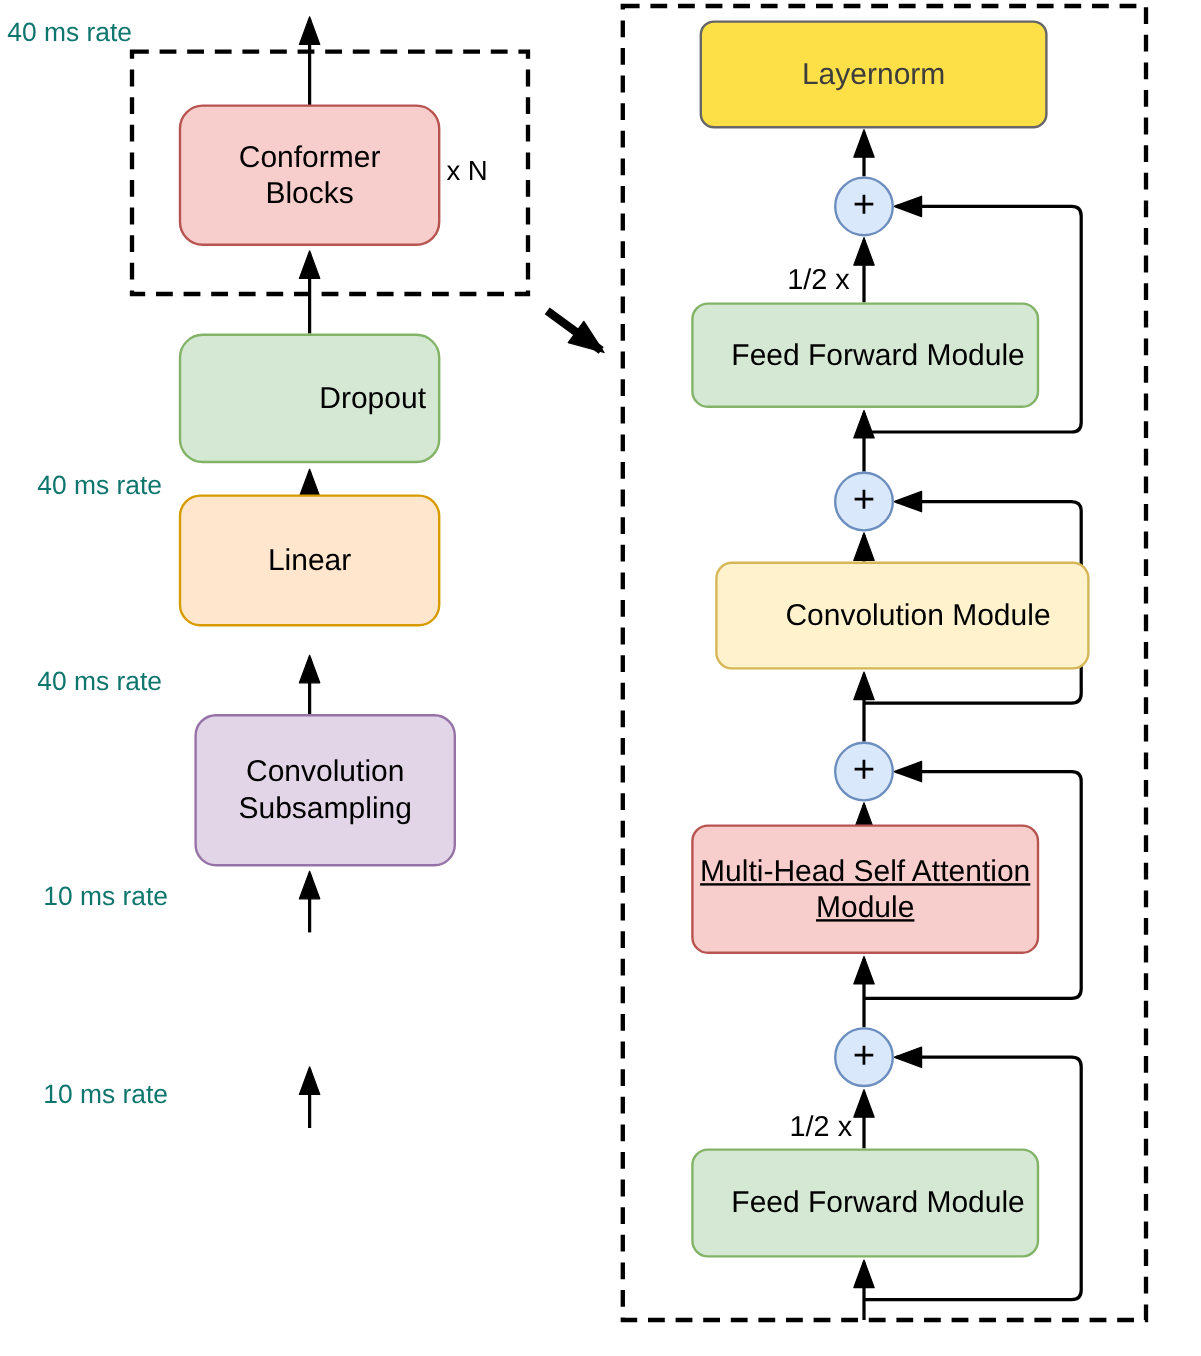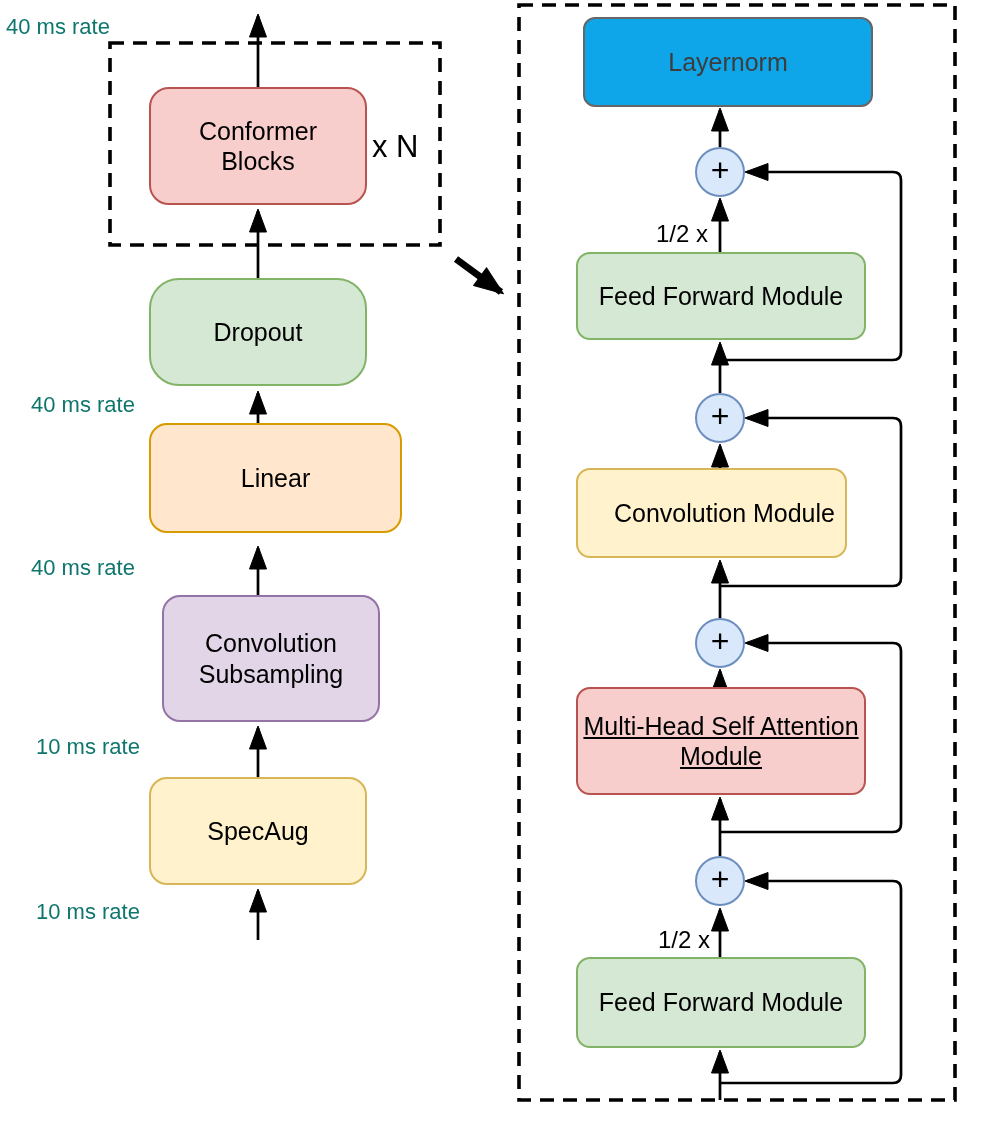--- a/index.html
+++ b/index.html
@@ -20,25 +20,25 @@
     align-items:center;
     justify-content:center;
     text-align:center;
     font-size:25px;
     line-height:1.22;
     color:#000000;
     padding:0 10px;
     z-index:2;
   }
   .r-red{background:#f8cecc;border-color:#b85450;}
-  .r-green{background:#d5e8d4;border-color:#82b366;}
+  .r-green{background:#d5e8d4;border-color:#82b366;justify-content:flex-end;}
   .r-orange{background:#ffe6cc;border-color:#d79b00;}
   .r-purple{background:#e1d5e7;border-color:#9673a6;}
   .r-yellow{background:#fff2cc;border-color:#d6b656;}
-  .r-gray{background:#0ea5e9;border-color:#666666;color:#3d3d3d;}
+  .r-gray{background:#fde047;border-color:#666666;color:#3d3d3d;}
   .sum{
     position:absolute;
     box-sizing:border-box;
     width:50px;height:50px;
     border-radius:50%;
     border:2px solid #6c8ebf;
     background:#dae8fc;
     display:flex;align-items:center;justify-content:center;
     font-size:32px;color:#000;
     padding-bottom:3px;
@@ -100,61 +100,58 @@
     <path d="M720,832 L893,832 Q901,832 901,824 L901,651 Q901,643 893,643 L747,643" stroke="#000" stroke-width="2.7" fill="none" marker-end="url(#ah)"></path>
     <path d="M720,586 L893,586 Q901,586 901,578 L901,426 Q901,418 893,418 L747,418" stroke="#000" stroke-width="2.7" fill="none" marker-end="url(#ah)"></path>
     <path d="M720,360 L893,360 Q901,360 901,352 L901,180 Q901,172 893,172 L747,172" stroke="#000" stroke-width="2.7" fill="none" marker-end="url(#ah)"></path>
   </svg>
 
   <div class="rate-label" style="left:6px;top:14px;">40 ms rate</div>
 
   <div class="box r-red" style="left:149px;top:87px;width:218px;height:118px;border-radius:20px;">
     <span>Conformer Blocks</span>
   </div>
-  <div class="annot" style="left:372px;top:129px;font-size:31px;">x N</div>
+  <div class="annot" style="left:372px;top:129px;font-size:23px;">x N</div>
 
-  <div class="box r-green" style="left:149px;top:278px;width:218px;height:108px;border-radius:30px;">
+  <div class="box r-green" style="left:149px;top:278px;width:218px;height:108px;border-radius:20px;">
     <span>Dropout</span>
   </div>
 
   <div class="rate-label" style="left:31px;top:392px;">40 ms rate</div>
 
-  <div class="box r-orange" style="left:149px;top:423px;width:253px;height:110px;border-radius:18px;">
+  <div class="box r-orange" style="left:149px;top:412px;width:218px;height:110px;border-radius:18px;">
     <span>Linear</span>
   </div>
 
   <div class="rate-label" style="left:31px;top:555px;">40 ms rate</div>
 
   <div class="box r-purple" style="left:149px;top:595px;width:218px;height:127px;border-radius:18px;margin-left:13px;">
     <span>Convolution Subsampling</span>
   </div>
 
   <div class="rate-label" style="left:36px;top:734px;">10 ms rate</div>
 
-  <div class="box r-yellow" style="left:149px;top:777px;width:218px;height:108px;border-radius:18px;">
-    <span>SpecAug</span>
-  </div>
 
   <div class="rate-label" style="left:36px;top:899px;">10 ms rate</div>
 
   <div class="box r-gray" style="left:583px;top:17px;width:290px;height:90px;border-radius:12px;">
     <span>Layernorm</span>
   </div>
 
   <div class="sum" style="left:695px;top:147px;">+</div>
 
   <div class="annot" style="left:656px;top:220px;font-size:24px;">1/2 x</div>
 
   <div class="box r-green" style="left:576px;top:252px;width:290px;height:88px;border-radius:14px;">
     <span>Feed Forward Module</span>
   </div>
 
   <div class="sum" style="left:695px;top:393px;">+</div>
 
-  <div class="box r-yellow" style="left:576px;top:468px;width:271px;height:90px;border-radius:14px;padding-left:36px;">
+  <div class="box r-yellow" style="left:596px;top:468px;width:312px;height:90px;border-radius:14px;padding-left:36px;">
     <span>Convolution Module</span>
   </div>
 
   <div class="sum" style="left:695px;top:618px;">+</div>
 
   <div class="box r-red" style="left:576px;top:687px;width:290px;height:108px;border-radius:14px;padding:0 4px;text-decoration:underline;">
     <span>Multi-Head Self Attention Module</span>
   </div>
 
   <div class="sum" style="left:695px;top:856px;">+</div>

